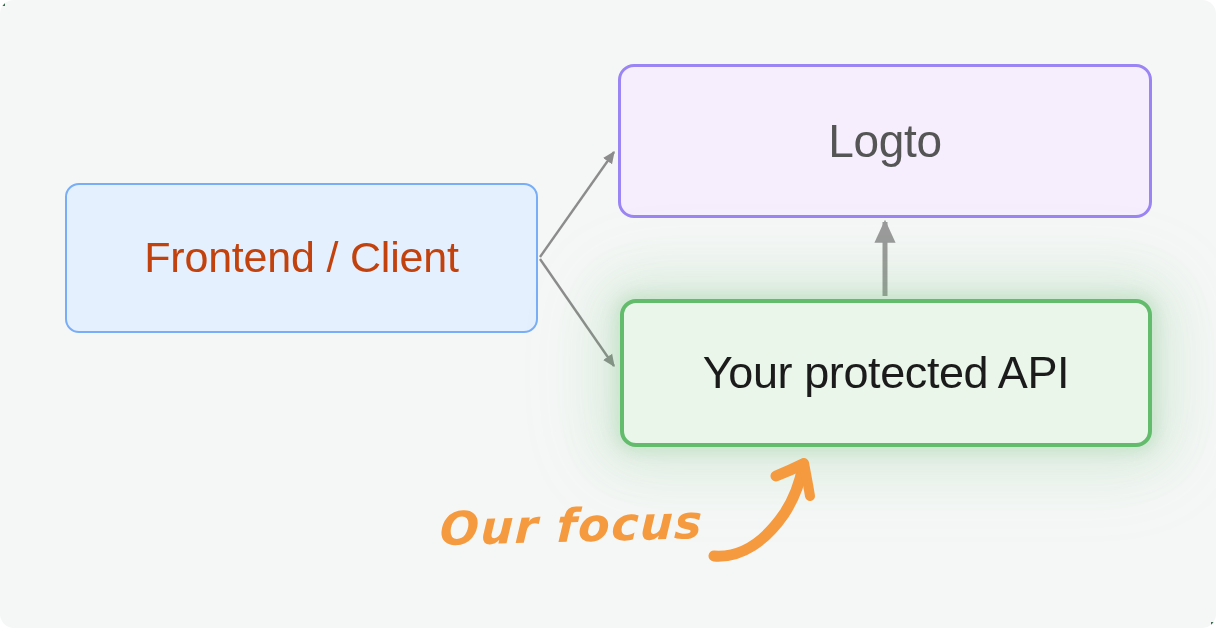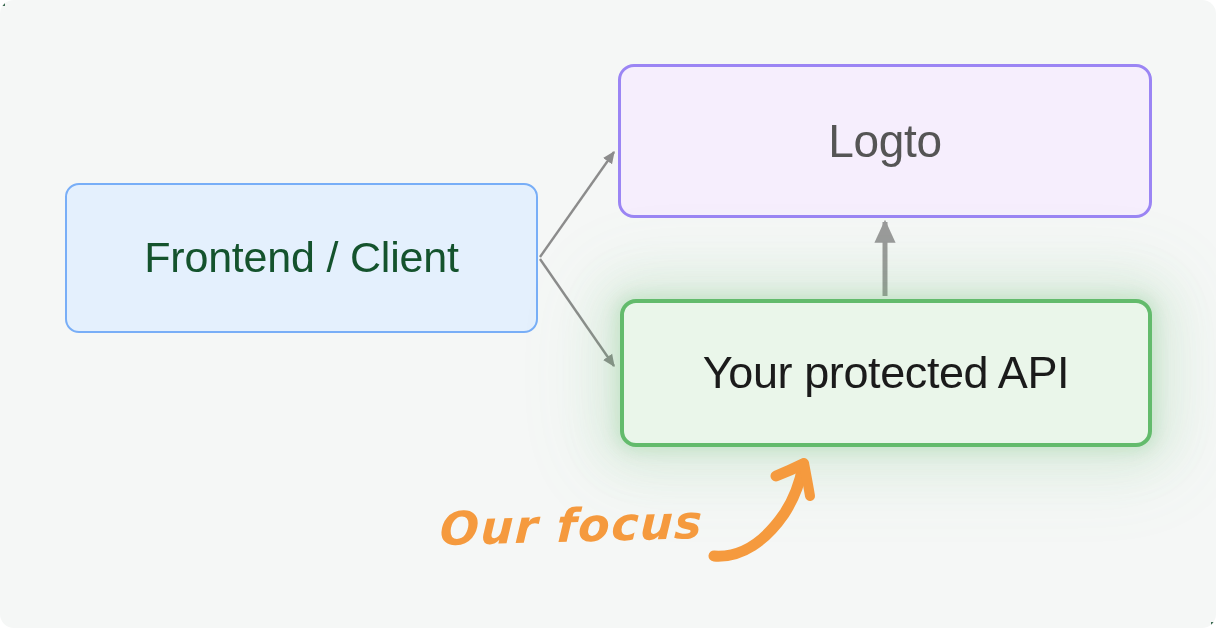--- a/index.html
+++ b/index.html
@@ -49,21 +49,21 @@
   #node-frontend {
     left: 65px;  top: 183px;
     width: 473px; height: 150px;
     background: #e4f0fd;
     border: 2px solid #78aef7;
     border-radius: 14px;
   }
   #node-frontend .node-label {
     font-size: 43px;
     font-weight: 400;
-    color: #14532d;
+    color: #c2410c;
     letter-spacing: -0.2px;
   }
 
   
   #node-logto {
     left: 618px; top: 64px;
     width: 534px; height: 154px;
     background: #f6eefd;
     border: 3px solid #9b85f4;
     border-radius: 16px;

